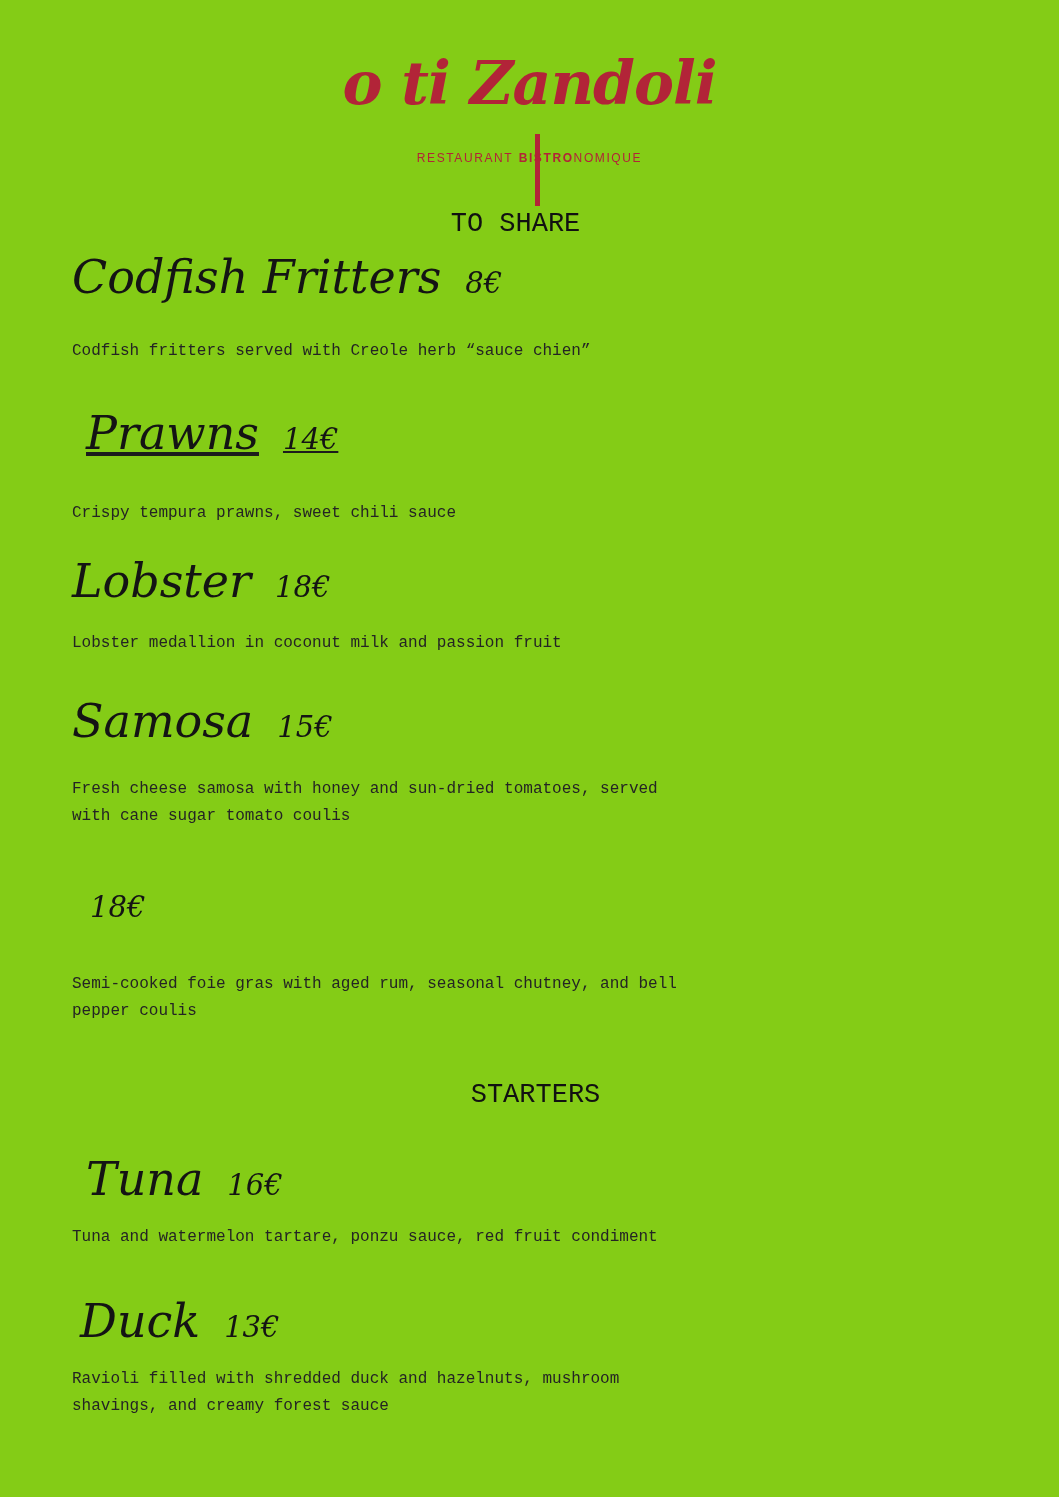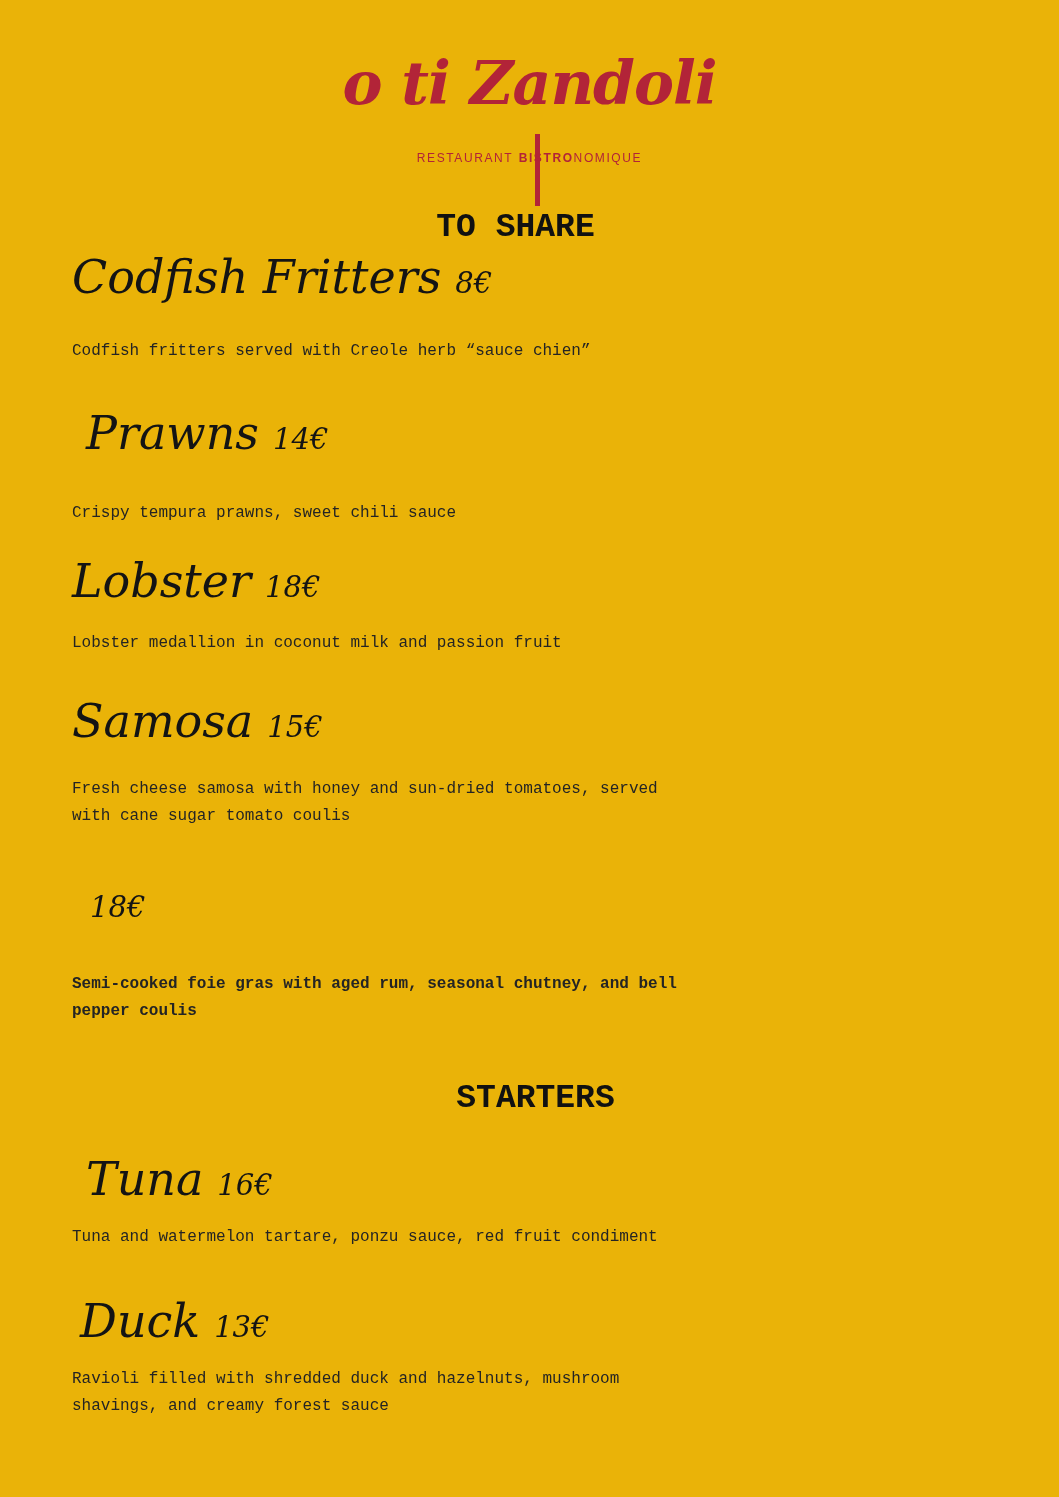--- a/index.html
+++ b/index.html
@@ -1,20 +1,20 @@
 <!DOCTYPE html>
 <html><head>
 <meta charset="utf-8">
 <style>
   html, body { margin: 0; padding: 0; background: #ffffff; }
   .page {
     position: relative;
     width: 1059px;
     height: 1497px;
-    background: #eab308;
+    background: #84cc16;
     overflow: hidden;
     font-family: "Liberation Mono", monospace;
     color: #1c1c1c;
   }
 
   
   .logo-wordmark {
     position: absolute;
     top: 48px; left: 0; right: 0;
     text-align: center;
@@ -45,34 +45,34 @@
   }
   .logo-subtitle .seg-restaurant { margin-right: 0.45em; }
   .logo-subtitle .seg-bold { font-weight: 700; }
 
   
   .section-heading {
     position: absolute;
     left: 16px; right: 44px;
     text-align: center;
     font-family: "Liberation Mono", monospace;
-    font-size: 33px;
-    font-weight: 700;
+    font-size: 27px;
+    font-weight: 400;
     color: #111;
     white-space: pre;
   }
   .heading-to-share { top: 209px; }
   .heading-starters { top: 1080px; margin-left: 40px; }
 
   
   .item-name-row {
     position: absolute;
     display: flex;
     align-items: baseline;
-    gap: 14px;
+    gap: 24px;
     white-space: nowrap;
   }
   .dish-name {
     font-family: "DejaVu Serif", serif;
     font-style: italic;
     font-weight: 400;
     font-size: 46px;
     color: #141414;
     letter-spacing: 0px;
   }
@@ -88,28 +88,28 @@
     width: 910px;
     font-family: "Liberation Mono", monospace;
     font-size: 16px;
     line-height: 27px;
     color: #242424;
   }
 
   
   .pos-codfish  { top: 250px; left: 72px; }
   .desc-codfish { top: 338px; }
-  .pos-prawns   { top: 406px; left: 86px; }
+  .pos-prawns   { top: 406px; left: 86px; text-decoration: underline; }
   .desc-prawns  { top: 500px; }
   .pos-lobster  { top: 554px; left: 72px; }
   .desc-lobster { top: 630px; }
   .pos-samosa   { top: 694px; left: 72px; }
   .desc-samosa  { top: 776px; }
   .pos-foie     { top: 890px; left: 90px; }
-  .desc-foie    { top: 971px; font-weight: bold; }
+  .desc-foie    { top: 971px; }
   .pos-tuna     { top: 1152px; left: 86px; }
   .desc-tuna    { top: 1224px; }
   .pos-duck     { top: 1294px; left: 80px; justify-content: space-between; }
   .desc-duck    { top: 1366px; }
 </style>
 </head>
 <body>
 
 <div class="page">
 

